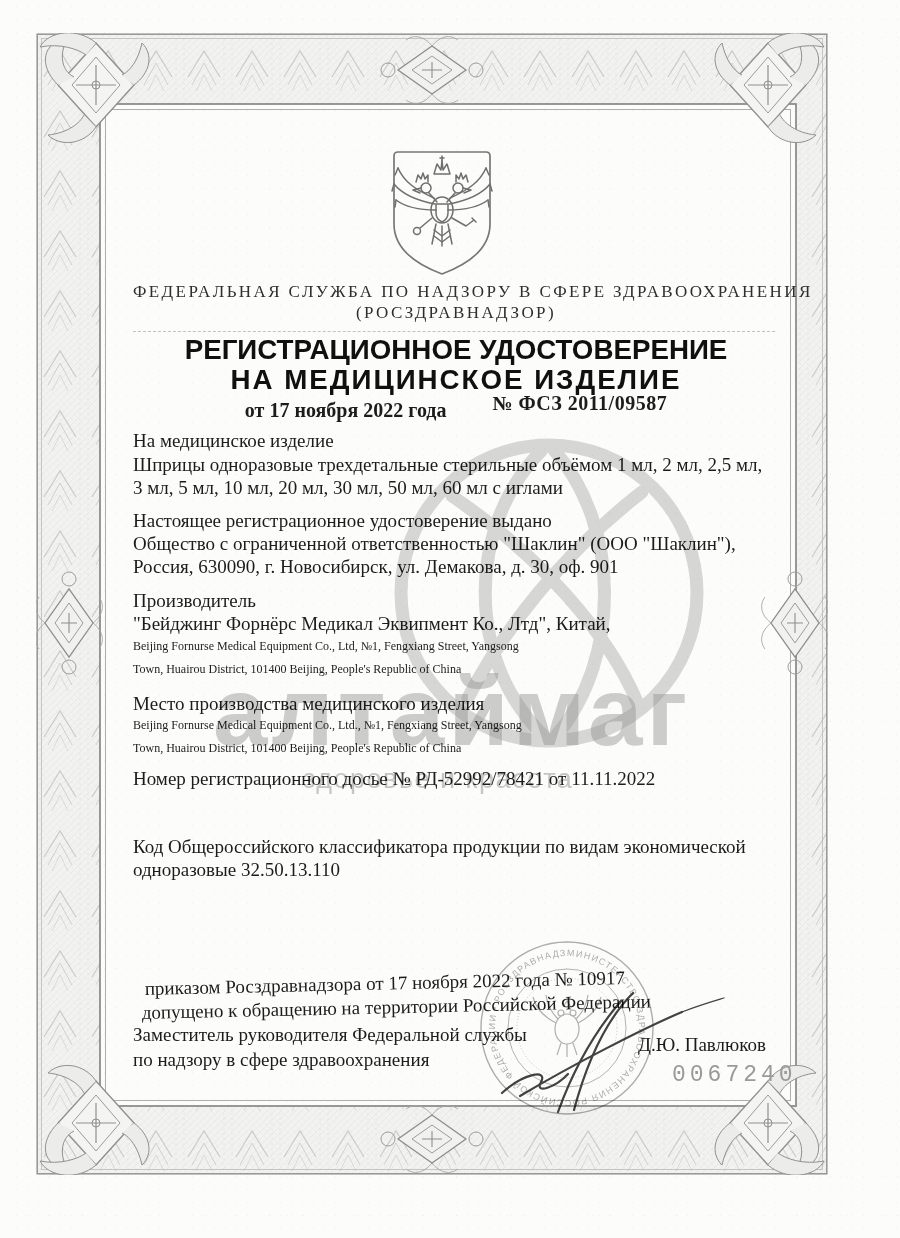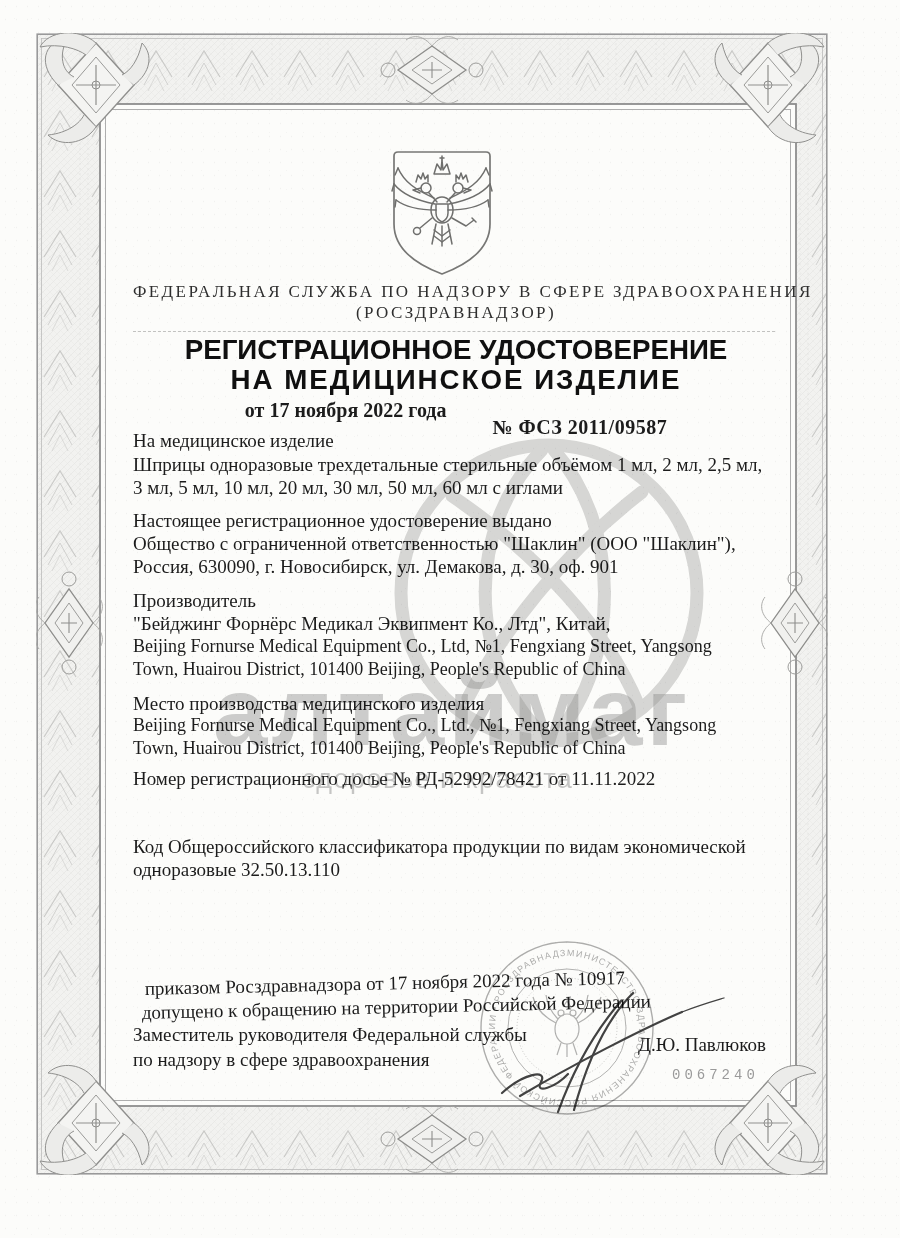--- a/index.html
+++ b/index.html
@@ -19,26 +19,26 @@
   .arms-svg{position:absolute;left:382px;top:148px;z-index:2;}
   .content{position:absolute;left:133px;top:0;width:646px;height:1238px;z-index:3;}
   .line{position:absolute;left:0;white-space:nowrap;font-size:19px;line-height:23px;}
   .b{font-weight:normal;}
   .agency{width:646px;text-align:center;font-size:17px;letter-spacing:2.4px;color:#2e2e2e;}
   .title{width:646px;text-align:center;font-family:"Liberation Sans",sans-serif;
          font-weight:bold;color:#101010;font-size:28px;transform:scaleX(0.99);}
   .title2{letter-spacing:2px;}
   .dash-rule{position:absolute;left:0;top:331px;width:642px;border-top:1px dashed #c2c2c0;height:0;}
   .dateline{width:646px;display:flex;justify-content:center;gap:46px;font-weight:bold;font-size:20px;}
-  .dateline .num{transform:translateY(-7px);letter-spacing:0.5px;margin-top:24px;}
-  .en{font-size:18px;}
+  .dateline .num{transform:translateY(-7px);letter-spacing:0.5px;}
+  .en{font-size:12px;}
   .tilt{transform:rotate(-1.3deg);transform-origin:left bottom;}
   .name-line{left:auto;right:13px;}
   .serial{
-    font-family:"Liberation Mono", monospace;font-size:14px;color:#9a9a9a;
+    font-family:"Liberation Mono", monospace;font-size:23px;color:#9a9a9a;
     letter-spacing:4px;left:539px;
   }
   .wm{position:absolute;inset:0;z-index:5;pointer-events:none;mix-blend-mode:multiply;}
   .wm-logo{position:absolute;left:390px;top:434px;opacity:0.34;}
   .wm-brand{
     position:absolute;left:213px;top:664px;font-family:"Liberation Sans",sans-serif;
     font-weight:bold;font-size:96px;line-height:1;color:#8d8d8d;opacity:0.42;
     letter-spacing:4px;transform:scaleX(1.02);transform-origin:left top;white-space:nowrap;
   }
   .wm-tagline{

